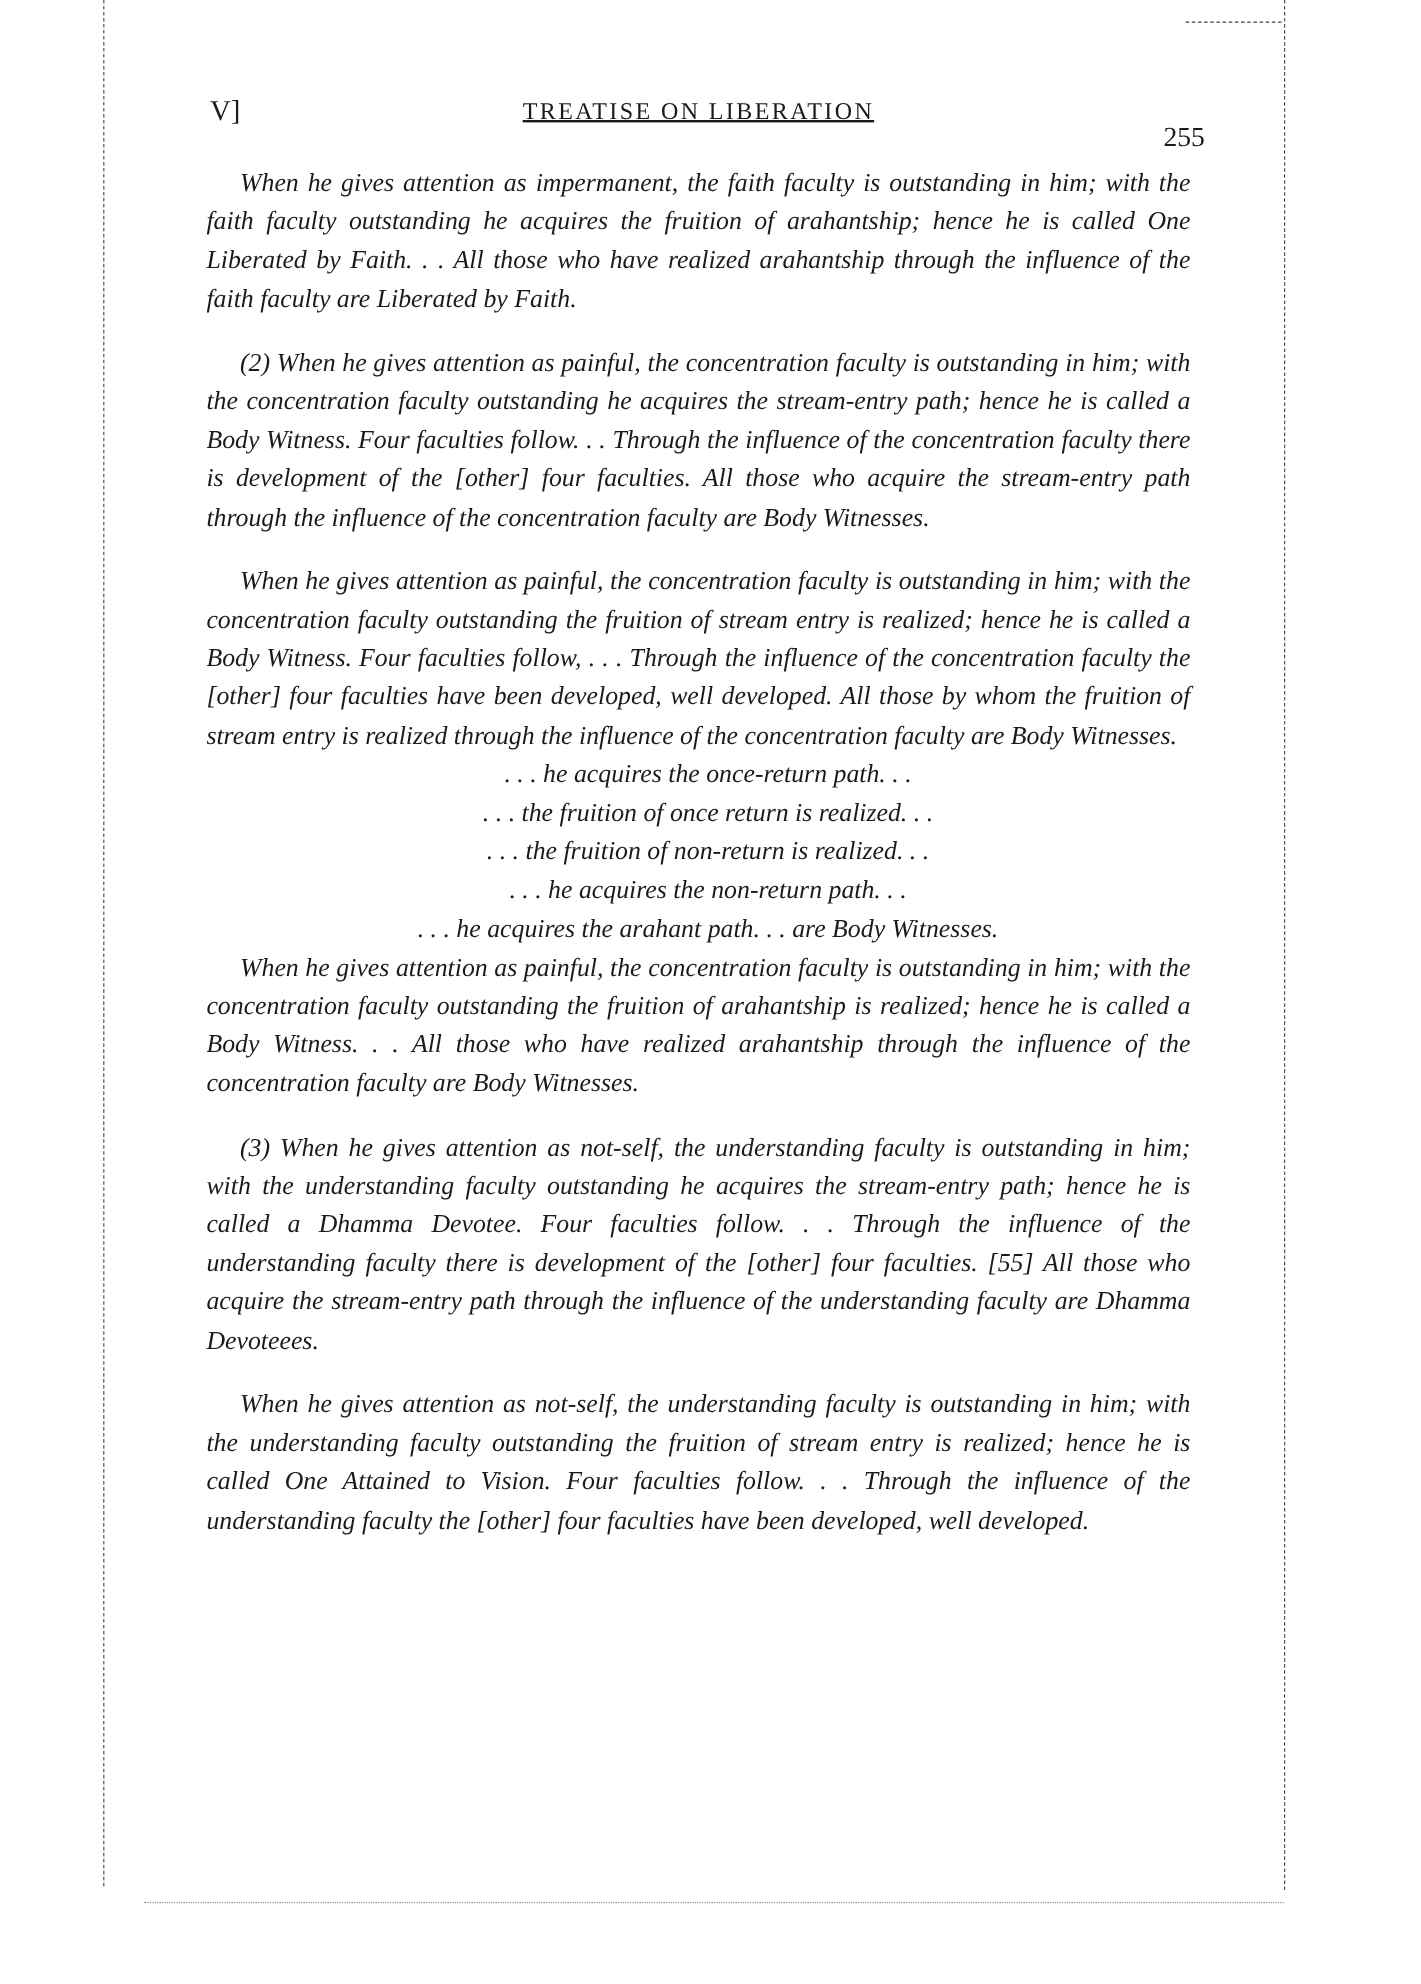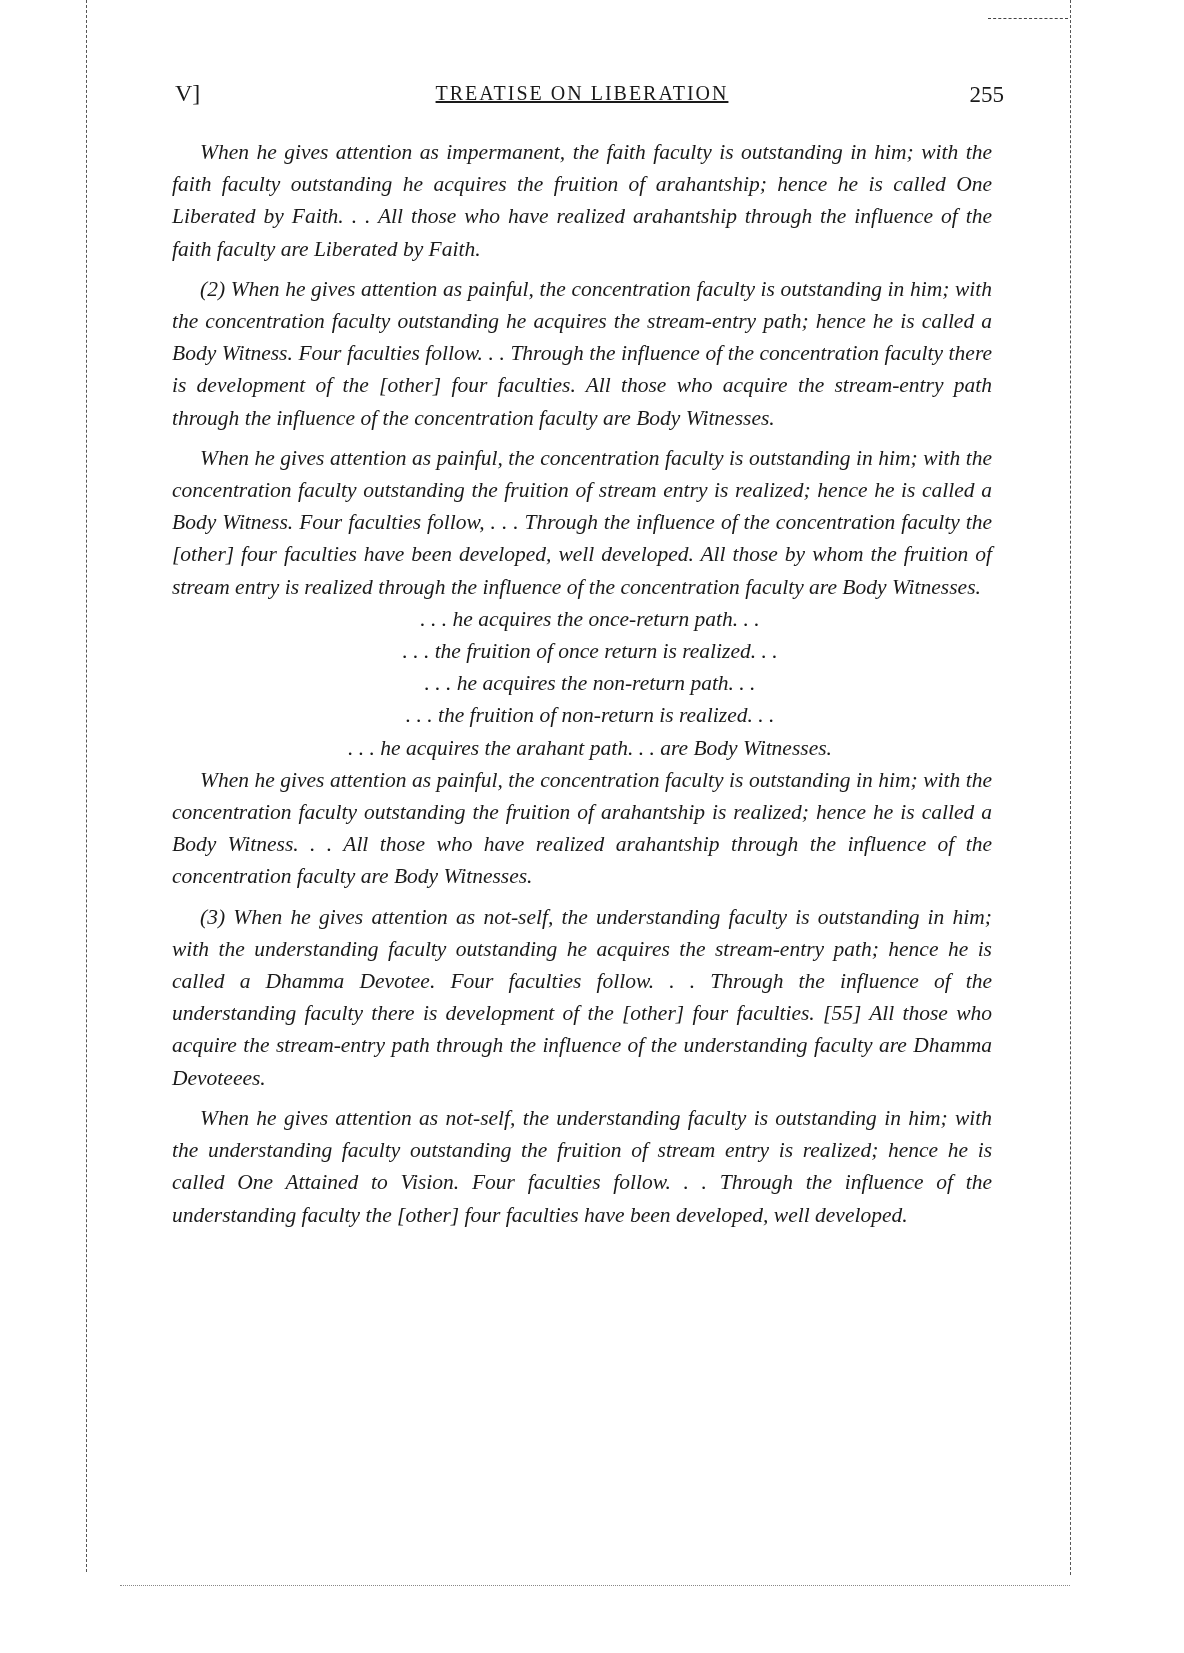--- a/index.html
+++ b/index.html
@@ -70,36 +70,36 @@
     right: 0;
     text-align: center;
     top: 4px;
     letter-spacing: 2px;
     font-size: 20px;
     text-decoration: underline;
   }
   .page-number {
     position: absolute;
     right: -12px;
-    top: 4px;
+    top: 24px;
     font-size: 23px;
   }
   .body-text {
     margin-top: 18px;
     font-size: 21.5px;
     line-height: 32.2px;
     text-align: justify;
     font-style: italic;
   }
   .para {
     margin: 0;
     text-indent: 28px;
   }
   .para.gap {
-    margin-top: 8px;
+    margin-top: 21px;
   }
   .ellipsis-line {
     margin: 0;
     padding-left: 16px;
     text-align: center;
   }
 </style>
 </head>
 <body>
 
@@ -115,21 +115,21 @@
     <span class="page-number">255</span>
   </div>
 
   <div class="body-text">
     <p class="para">When he gives attention as impermanent, the faith faculty is outstanding in him; with the faith faculty outstanding he acquires the fruition of arahantship; hence he is called One Liberated by Faith. . . All those who have realized arahantship through the influence of the faith faculty are Liberated by Faith.</p>
     <p class="para gap">(2) When he gives attention as painful, the concentration faculty is outstanding in him; with the concentration faculty outstanding he acquires the stream-entry path; hence he is called a Body Witness. Four faculties follow. . . Through the influence of the concentration faculty there is development of the [other] four faculties. All those who acquire the stream-entry path through the influence of the concentration faculty are Body Witnesses.</p>
     <p class="para gap">When he gives attention as painful, the concentration faculty is outstanding in him; with the concentration faculty outstanding the fruition of stream entry is realized; hence he is called a Body Witness. Four faculties follow, . . . Through the influence of the concentration faculty the [other] four faculties have been developed, well developed. All those by whom the fruition of stream entry is realized through the influence of the concentration faculty are Body Witnesses.</p>
 
     <p class="ellipsis-line">. . . he acquires the once-return path. . .</p>
     <p class="ellipsis-line">. . . the fruition of once return is realized. . .</p>
+    <p class="ellipsis-line">. . . the fruition of non-return is realized. . .</p>
     <p class="ellipsis-line">. . . he acquires the non-return path. . .</p>
-    <p class="ellipsis-line">. . . the fruition of non-return is realized. . .</p>
     <p class="ellipsis-line">. . . he acquires the arahant path. . . are Body Witnesses.</p>
 
     <p class="para">When he gives attention as painful, the concentration faculty is outstanding in him; with the concentration faculty outstanding the fruition of arahantship is realized; hence he is called a Body Witness. . . All those who have realized arahantship through the influence of the concentration faculty are Body Witnesses.</p>
     <p class="para gap">(3) When he gives attention as not-self, the understanding faculty is outstanding in him; with the understanding faculty outstanding he acquires the stream-entry path; hence he is called a Dhamma Devotee. Four faculties follow. . . Through the influence of the understanding faculty there is development of the [other] four faculties. [55] All those who acquire the stream-entry path through the influence of the understanding faculty are Dhamma Devoteees.</p>
     <p class="para gap">When he gives attention as not-self, the understanding faculty is outstanding in him; with the understanding faculty outstanding the fruition of stream entry is realized; hence he is called One Attained to Vision. Four faculties follow. . . Through the influence of the understanding faculty the [other] four faculties have been developed, well developed.</p>
   </div>
 </div>
 
 </body></html>

